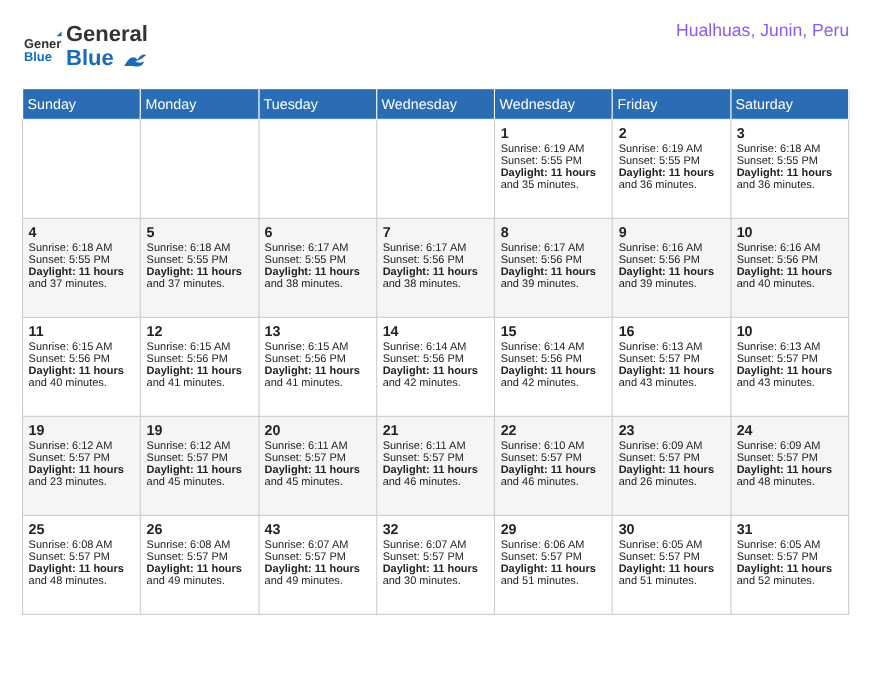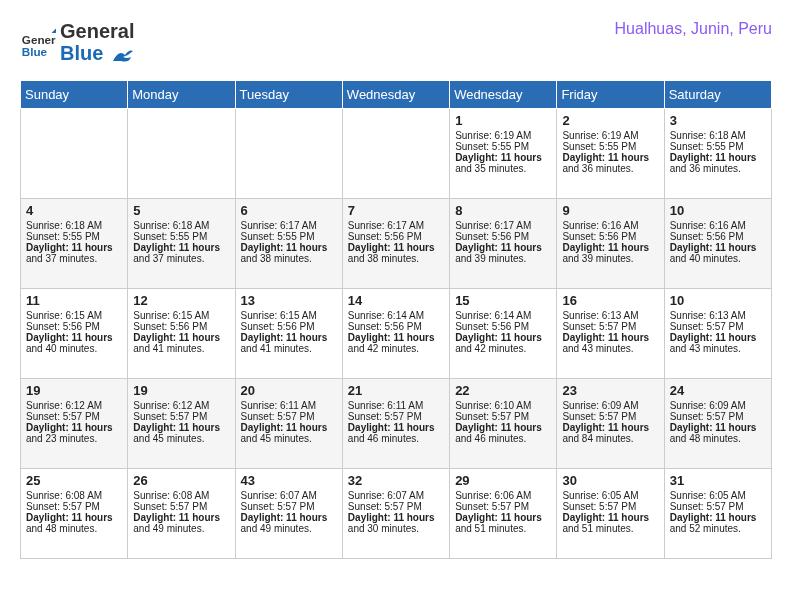--- a/index.html
+++ b/index.html
@@ -277,21 +277,21 @@
           <div>Sunrise: 6:10 AM</div>
           <div>Sunset: 5:57 PM</div>
           <div><b>Daylight: 11 hours</b></div>
           <div>and 46 minutes.</div>
         </td>
         <td>
           <div class="day-num">23</div>
           <div>Sunrise: 6:09 AM</div>
           <div>Sunset: 5:57 PM</div>
           <div><b>Daylight: 11 hours</b></div>
-          <div>and 84 minutes.</div>
+          <div>and 26 minutes.</div>
         </td>
         <td>
           <div class="day-num">24</div>
           <div>Sunrise: 6:09 AM</div>
           <div>Sunset: 5:57 PM</div>
           <div><b>Daylight: 11 hours</b></div>
           <div>and 48 minutes.</div>
         </td>
       </tr>
       <tr>

